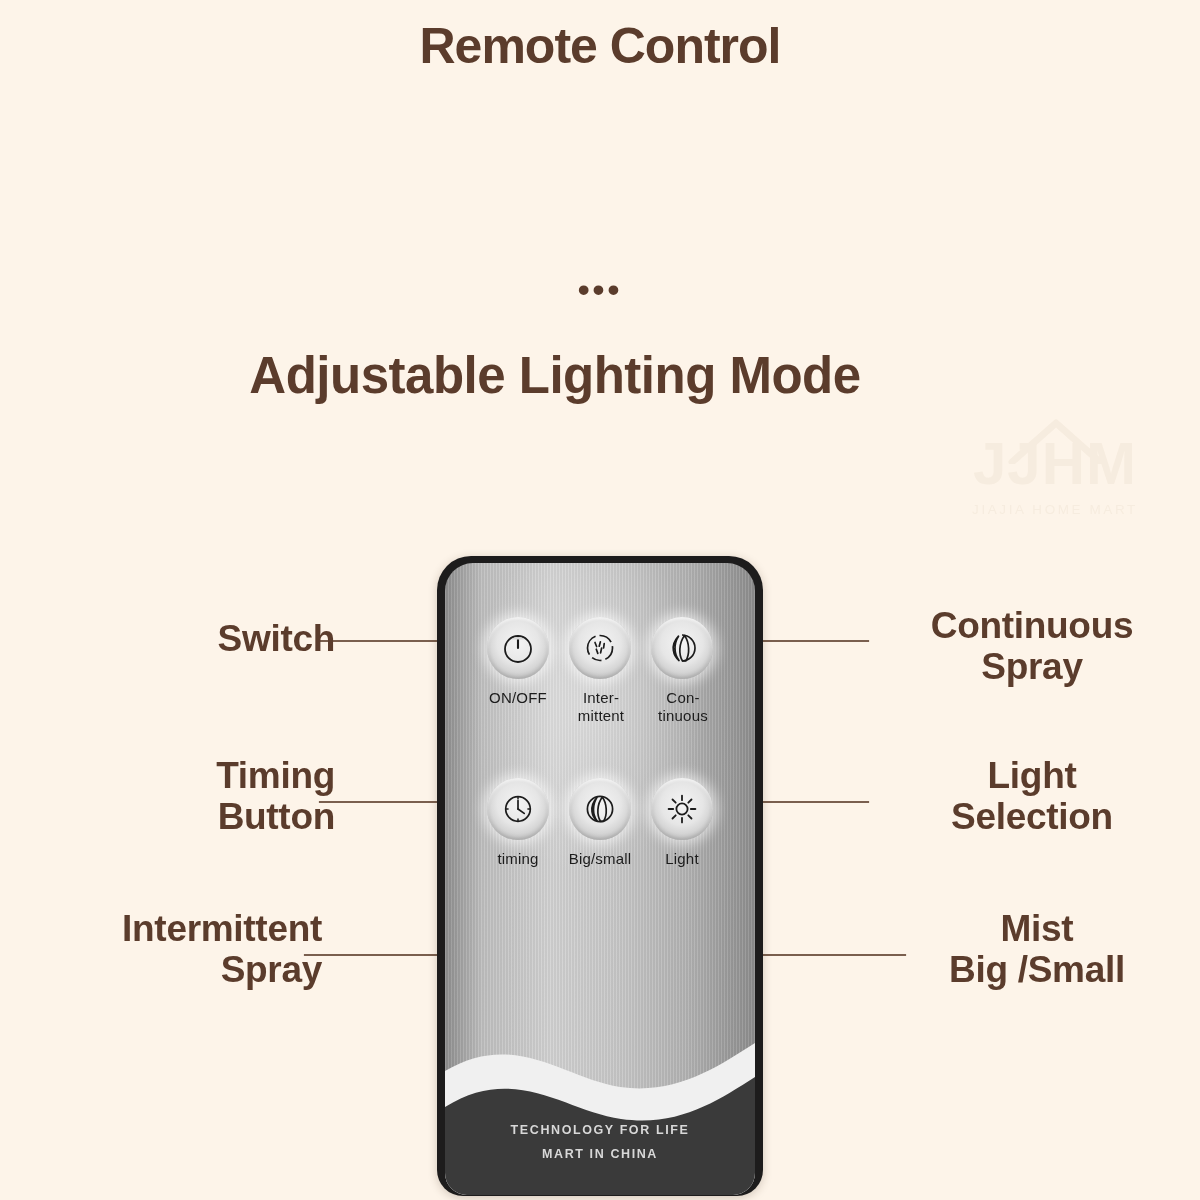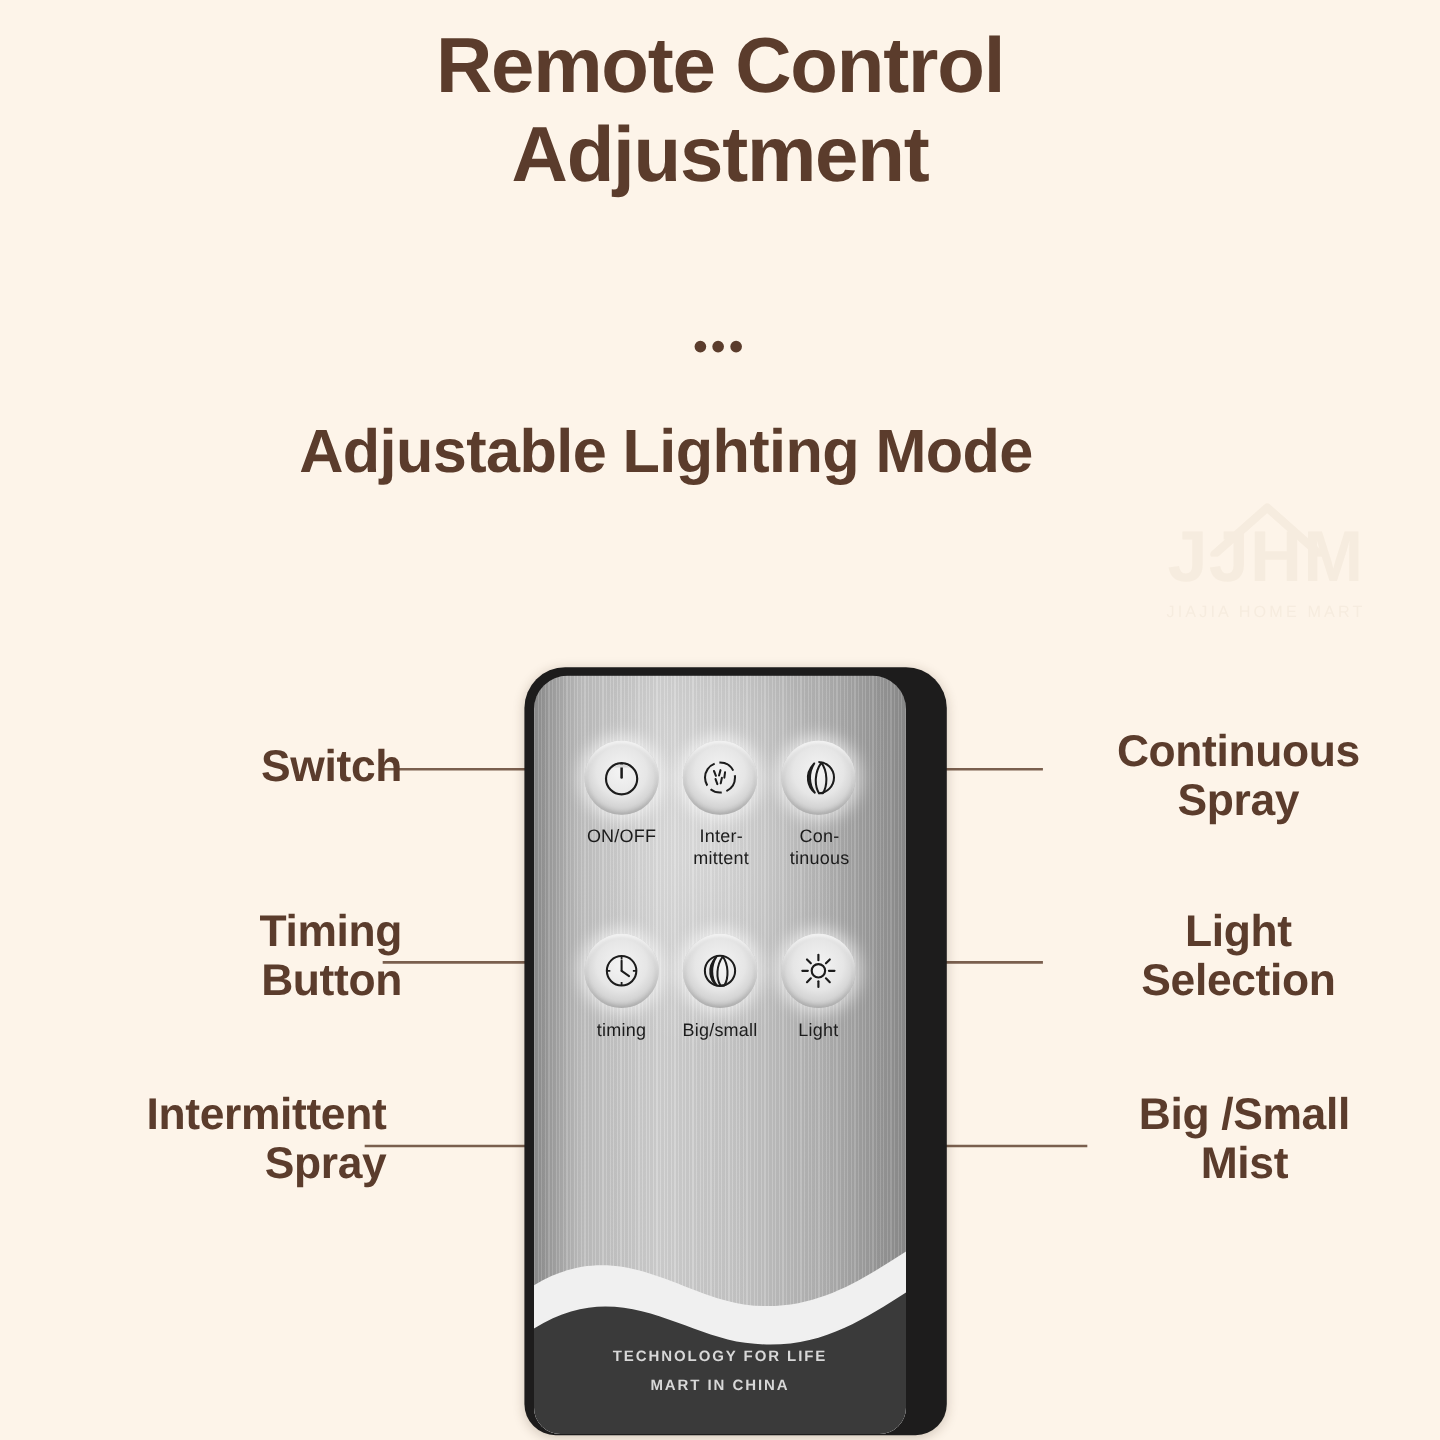--- a/index.html
+++ b/index.html
@@ -21,21 +21,21 @@
   }
 
   
   .title {
     position: absolute;
     left: 0;
     top: 18px;
     width: 1200px;
     text-align: center;
     color: #5b3c2c;
-    font-size: 65px;
+    font-size: 50px;
     line-height: 1.14;
     font-weight: bold;
     letter-spacing: -1px;
   }
   .dots {
     position: absolute;
     left: 0;
     top: 272px;
     width: 1200px;
     text-align: center;
@@ -98,21 +98,21 @@
     font-size: 13.5px;
     letter-spacing: 2.6px;
     font-weight: normal;
   }
 
   
   .remote {
     position: absolute;
     left: 437px;
     top: 556px;
-    width: 352px;
+    width: 326px;
     height: 640px;
     background: #1d1c1c;
     border-radius: 34px 34px 26px 26px;
     box-shadow: 0 2px 10px rgba(60,40,25,0.22);
     overflow: hidden;
   }
   .remote-face {
     position: absolute;
     left: 8px;
     top: 7px;
@@ -205,21 +205,20 @@
     pointer-events: none;
   }
 </style>
 </head>
 <body>
 
 <div class="page">
 
   <div class="title">
     <div>Remote Control</div>
-    <div>Adjustment</div>
   </div>
 
   <div class="dots">•••</div>
 
   <div class="subtitle">Adjustable Lighting Mode</div>
 
   <div class="watermark">
     <svg class="wm-roof" viewBox="0 0 96 46">
       <path d="M4 44 L48 5 L92 44" fill="none" stroke="#efe3d3" stroke-width="7" stroke-linecap="round" stroke-linejoin="round"></path>
     </svg>
@@ -355,17 +354,17 @@
     <div>Continuous</div>
     <div>Spray</div>
   </div>
 
   <div class="callout right" style="left:872px; top:755px; width:320px; text-align:center;">
     <div>Light</div>
     <div>Selection</div>
   </div>
 
   <div class="callout right" style="left:880px; top:908px; width:314px; text-align:center;">
+    <div>Mist</div>
     <div>Big /Small</div>
-    <div>Mist</div>
   </div>
 
 </div>
 
 </body></html>

